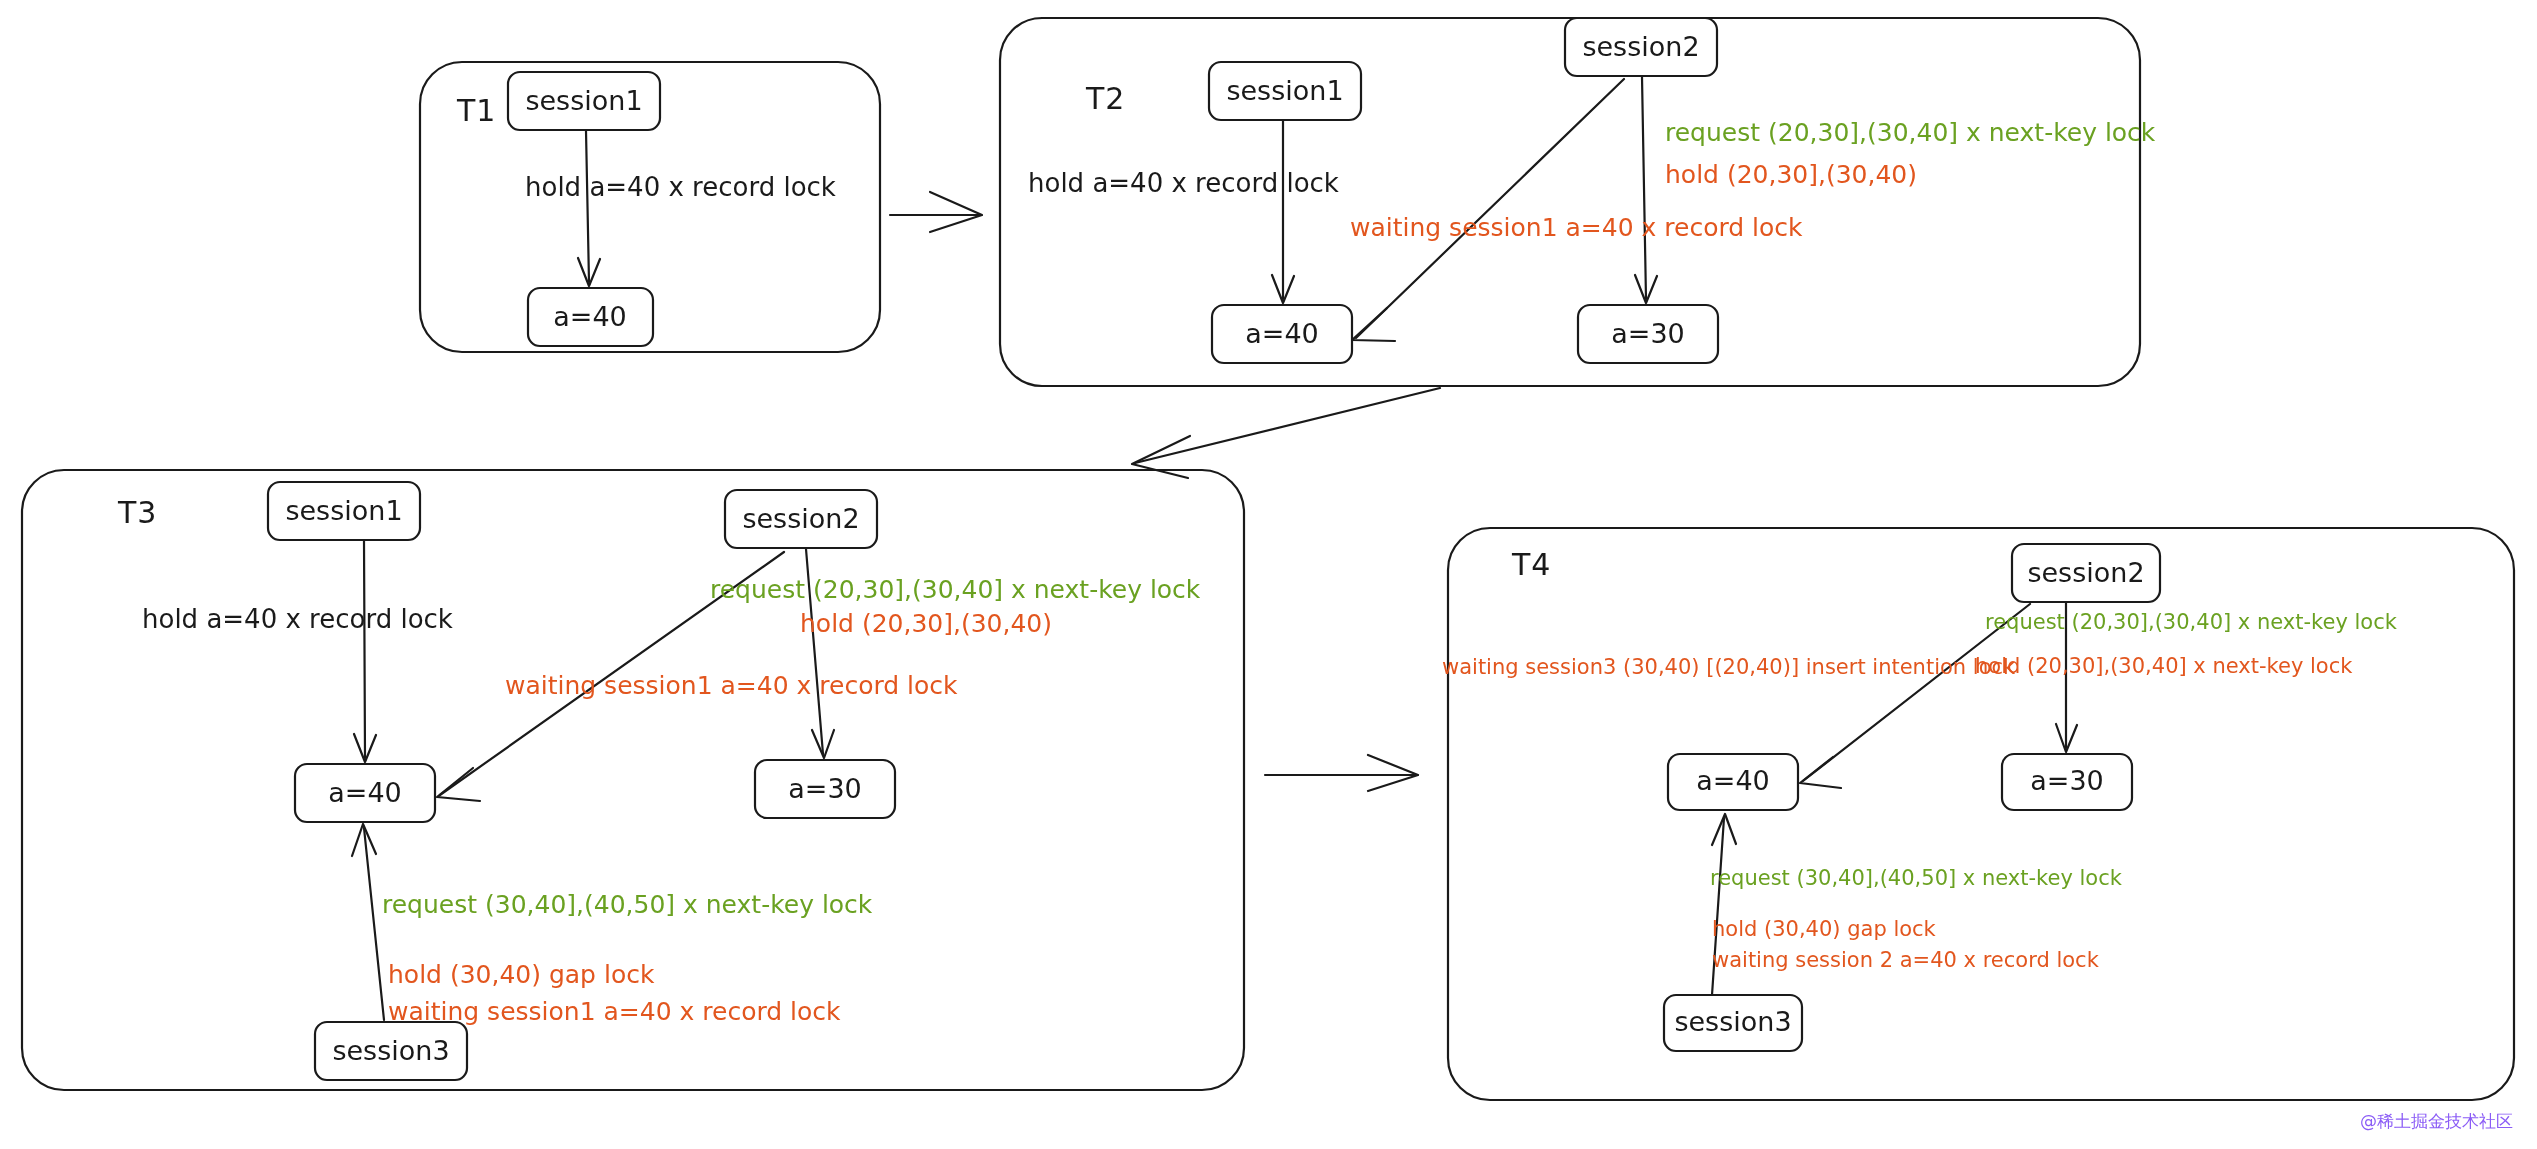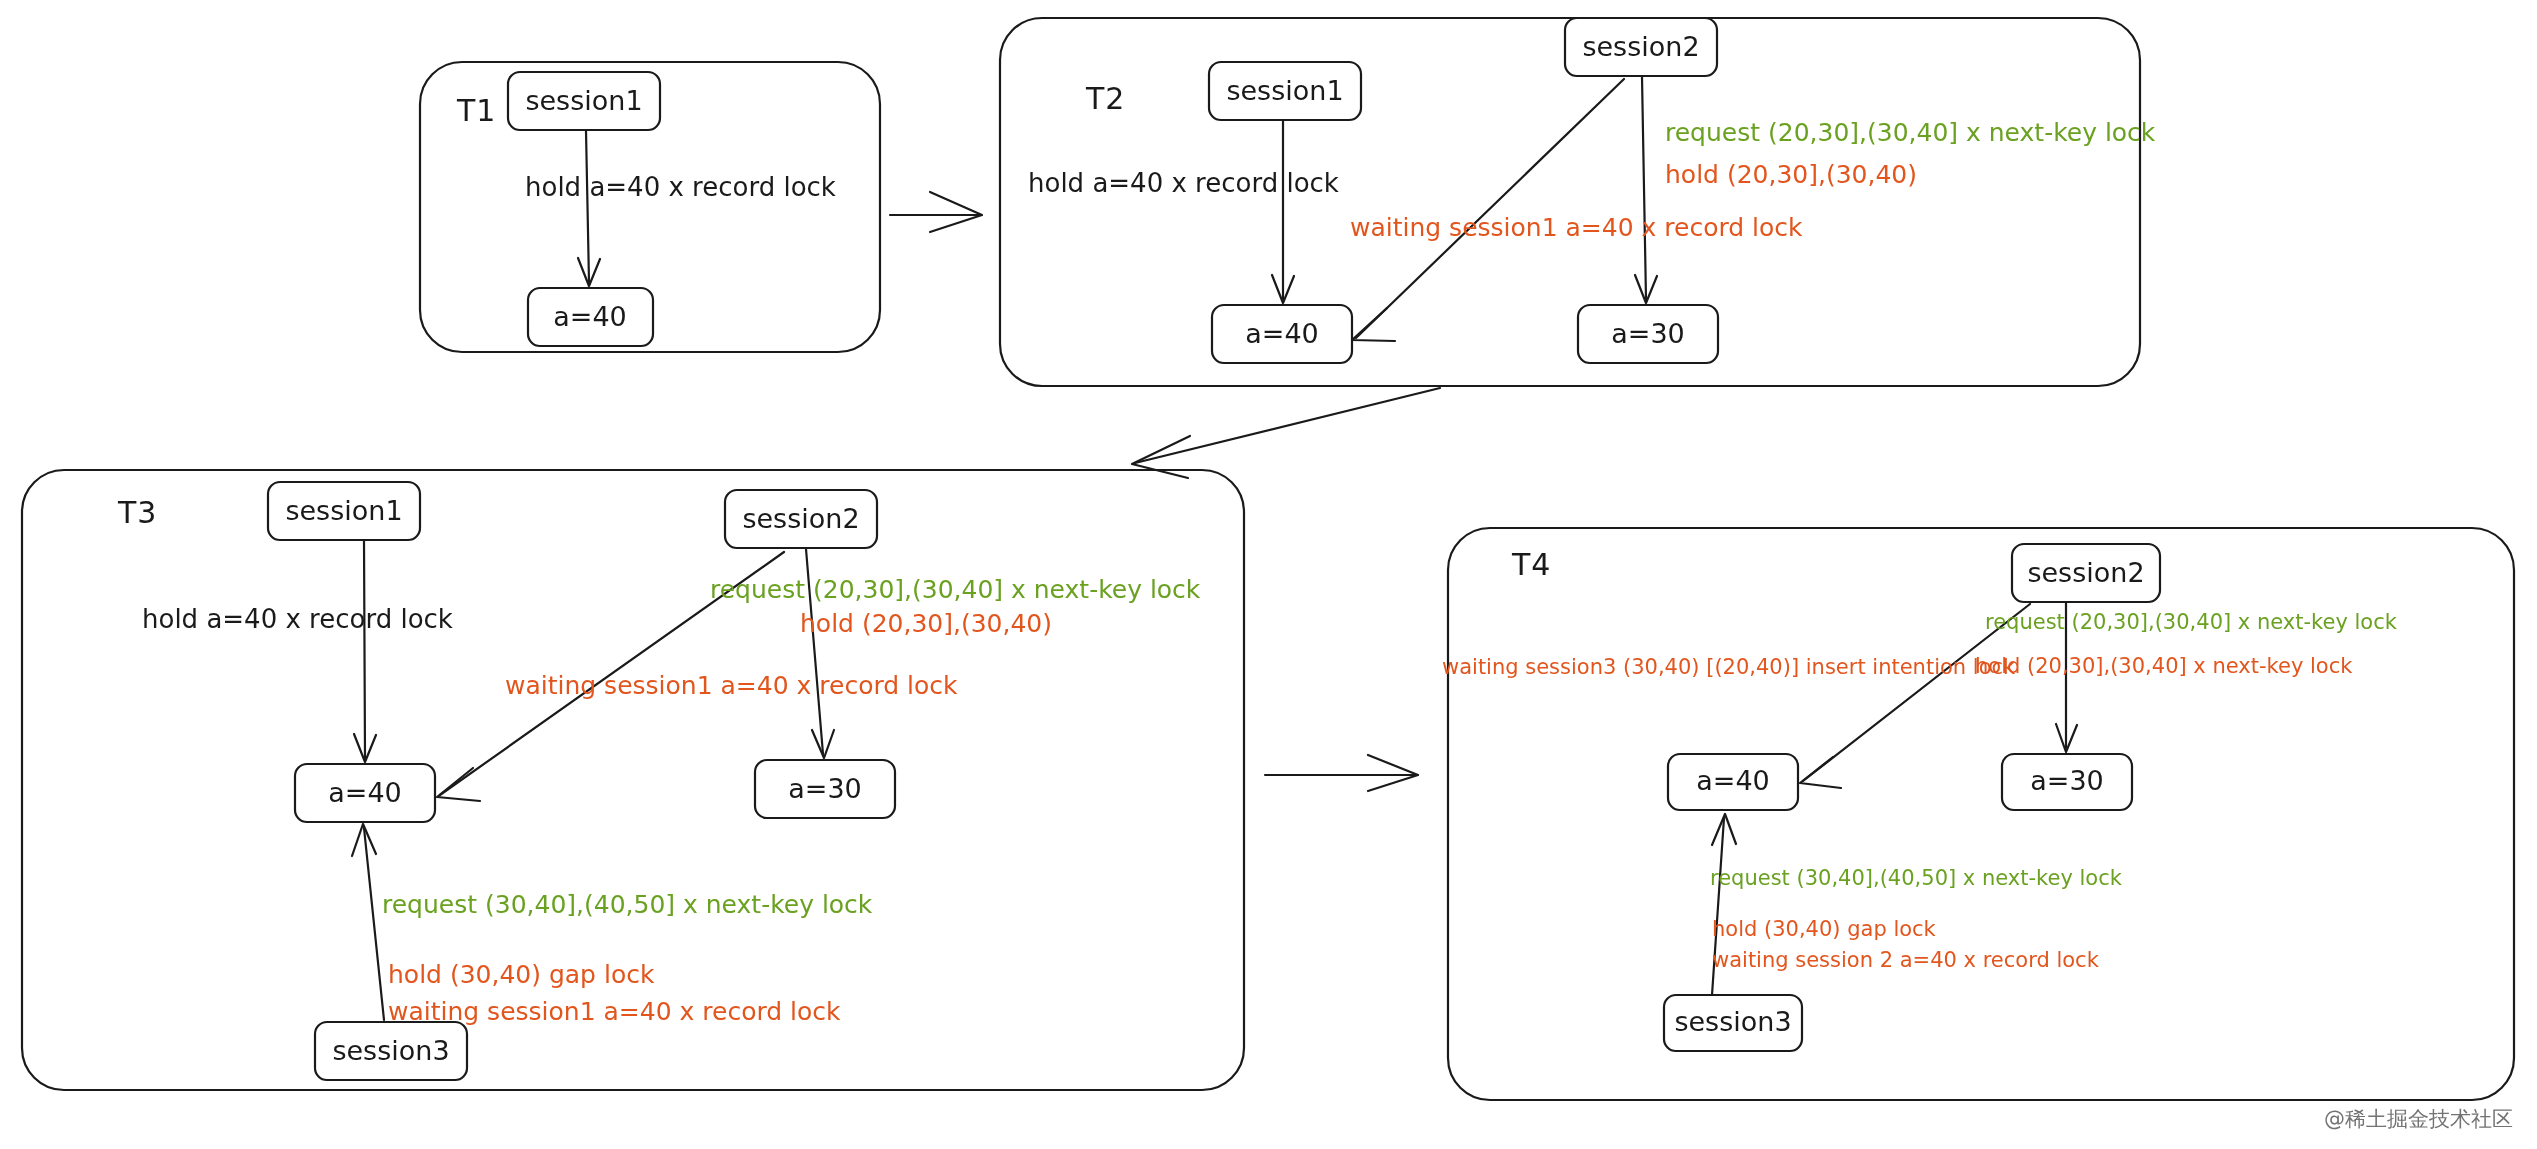--- a/index.html
+++ b/index.html
@@ -81,22 +81,22 @@
   .edge-label-green.small {
     font-size: 21px;
   }
   .edge-label-orange.small {
     font-size: 21px;
   }
   .watermark {
     position: absolute;
     right: 24px;
     bottom: 16px;
-    font-size: 21px;
-    color: #737373;
+    font-size: 17px;
+    color: #8b5cf6;
     font-family: "DejaVu Sans", sans-serif;
     white-space: nowrap;
     user-select: none;
   }
 </style>
 </head>
 <body>
 
 <div id="stage">
 

